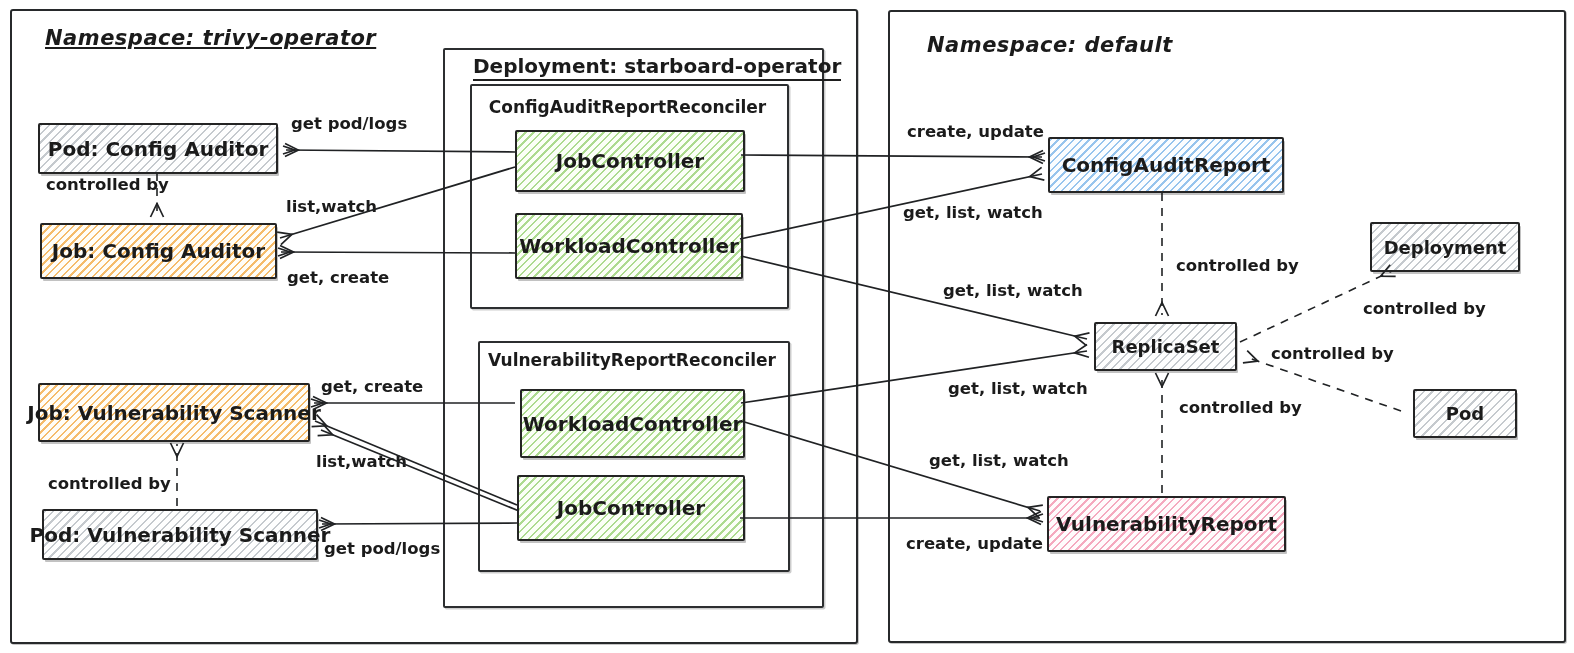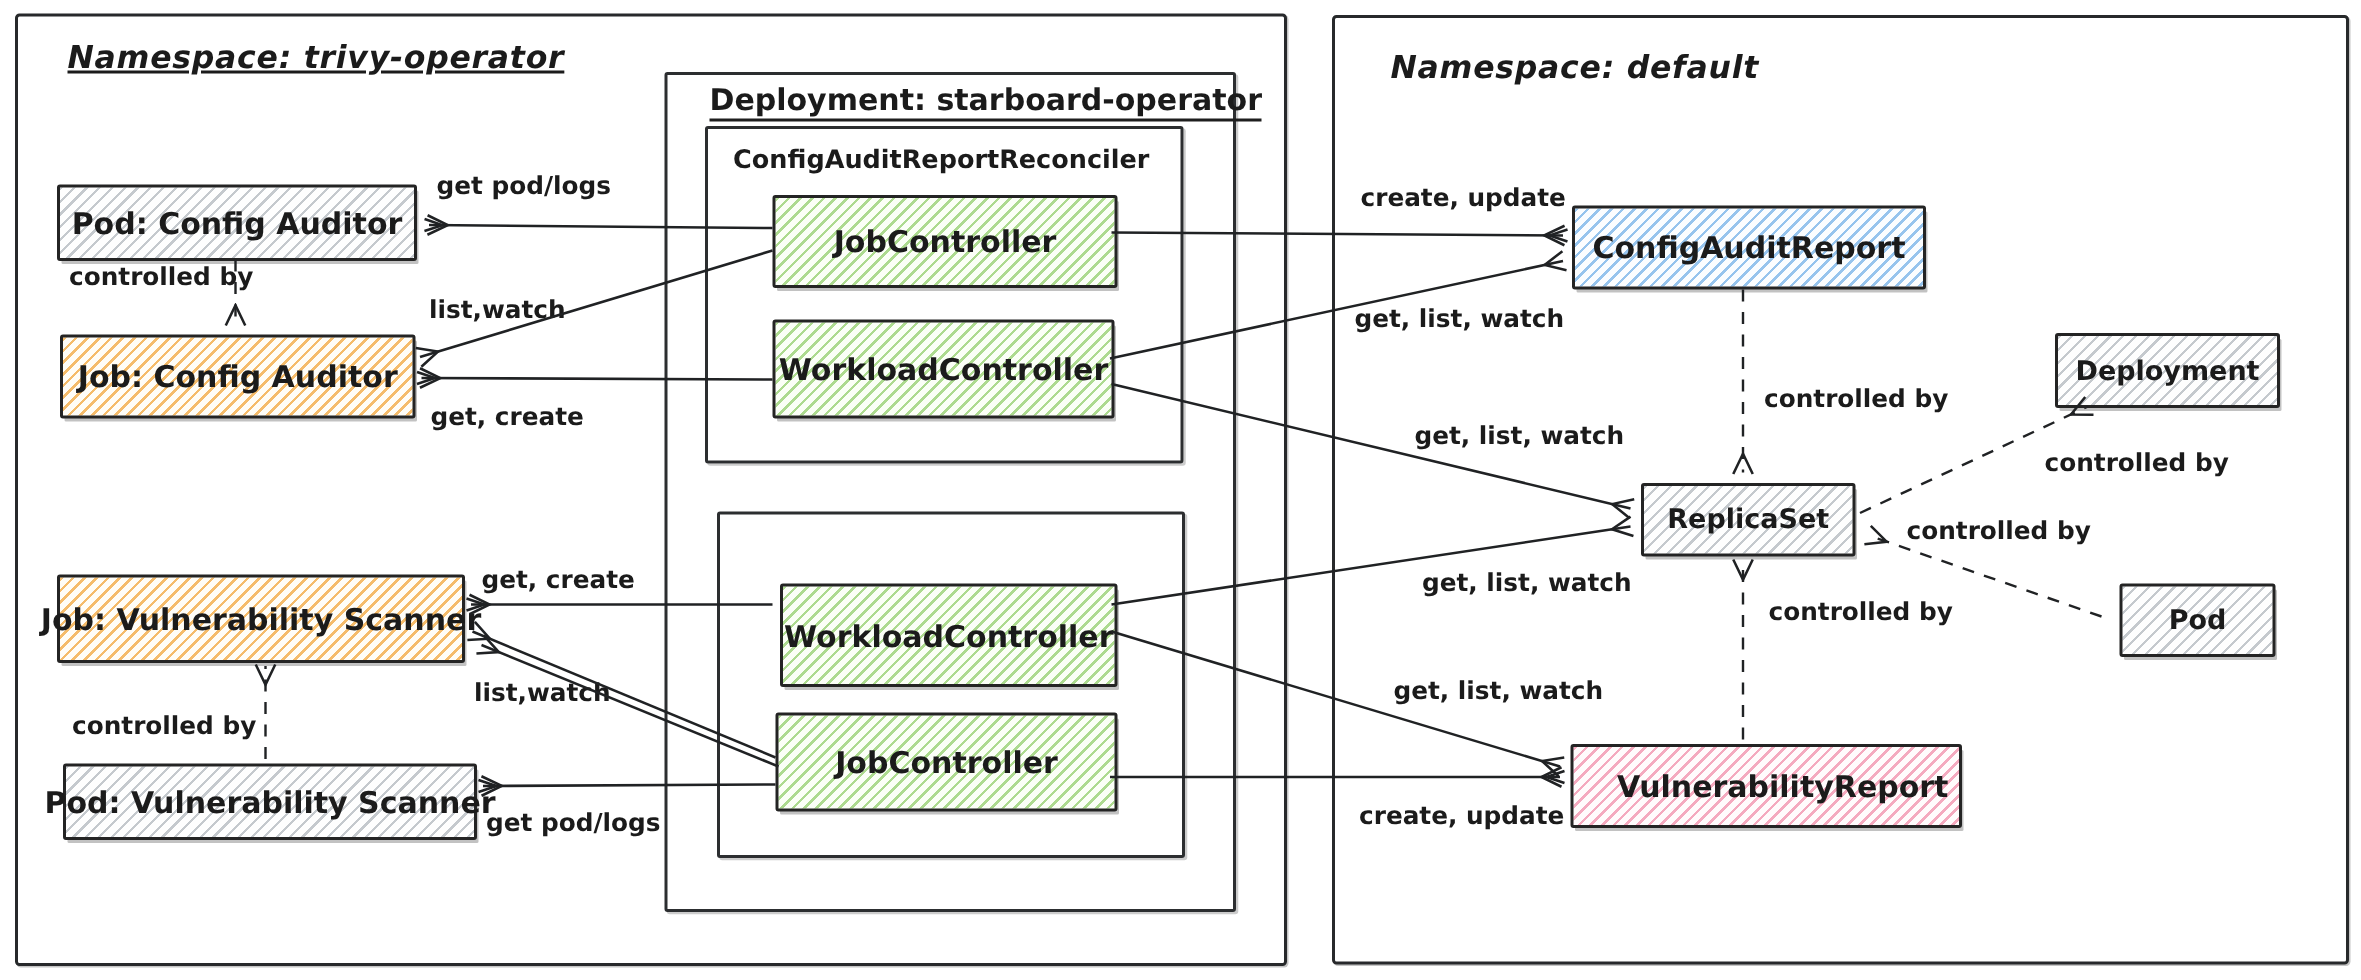--- a/index.html
+++ b/index.html
@@ -26,41 +26,42 @@
     position:absolute;border:2px solid #242424;border-radius:2px;
     display:flex;align-items:center;justify-content:center;
     font-size:20px;font-weight:bold;white-space:nowrap;
     box-shadow:2px 3px 0 -1px rgba(120,120,120,.45);
   }
   .node.small{font-size:18px;}
   .hatch-gray{background-color:#fefefe;background-image:repeating-linear-gradient(135deg,rgba(150,158,166,.55) 0 1.5px,transparent 1.5px 6px);}
   .hatch-orange{background-color:#fffdf7;background-image:repeating-linear-gradient(135deg,rgba(242,166,60,.75) 0 1.8px,transparent 1.8px 5.5px);}
   .hatch-green{background-color:#fbfff7;background-image:repeating-linear-gradient(135deg,rgba(140,203,100,.7) 0 1.8px,transparent 1.8px 5.5px);}
   .hatch-blue{background-color:#fbfdff;background-image:repeating-linear-gradient(135deg,rgba(108,172,230,.7) 0 1.8px,transparent 1.8px 5.5px);}
-  .hatch-pink{background-color:#fffbfc;background-image:repeating-linear-gradient(135deg,rgba(240,135,165,.7) 0 1.8px,transparent 1.8px 5.5px);padding-left:22px;}
+  .hatch-pink{background-color:#fffbfc;background-image:repeating-linear-gradient(135deg,rgba(240,135,165,.7) 0 1.8px,transparent 1.8px 5.5px);}
   .elabel{position:absolute;font-size:16.5px;font-weight:bold;white-space:nowrap;}
   .arrows{position:absolute;left:0;top:0;width:1574px;height:653px;pointer-events:none;}
   .arrows path,.arrows line{stroke:#202224;stroke-width:1.7;fill:none;}
   .arrows .dash{stroke-dasharray:8 7;stroke-width:1.6;}
 </style>
 </head>
 <body>
 
 <div class="canvas">
 
   <div class="panel" style="left:10px;top:9px;width:844px;height:631px;"></div>
   <div class="panel" style="left:888px;top:10px;width:674px;height:629px;"></div>
   <div class="group-box" style="left:443px;top:48px;width:377px;height:556px;"></div>
   <div class="group-box" style="left:470px;top:84px;width:315px;height:221px;"></div>
   <div class="group-box" style="left:478px;top:341px;width:308px;height:227px;"></div>
 
   <div class="panel-title" style="left:45px;top:26px;text-decoration:underline;">Namespace: trivy-operator</div>
   <div class="panel-title" style="left:927px;top:33px;">Namespace: default</div>
   <div class="box-title" style="left:473px;top:54px;">Deployment: starboard-operator</div>
   <div class="sub-title" style="left:470px;top:97px;width:315px;">ConfigAuditReportReconciler</div>
+  <div class="sub-title" style="left:478px;top:350px;width:308px;">VulnerabilityReportReconciler</div>
 
   <div class="node hatch-gray" style="left:38px;top:123px;width:236px;height:47px;">Pod: Config Auditor</div>
   <div class="node hatch-orange" style="left:40px;top:223px;width:233px;height:52px;">Job: Config Auditor</div>
   <div class="node hatch-orange" style="left:38px;top:383px;width:268px;height:55px;">Job: Vulnerability Scanner</div>
   <div class="node hatch-gray" style="left:42px;top:509px;width:272px;height:47px;">Pod: Vulnerability Scanner</div>
 
   <div class="node hatch-green" style="left:515px;top:130px;width:226px;height:58px;">JobController</div>
   <div class="node hatch-green" style="left:515px;top:213px;width:224px;height:62px;">WorkloadController</div>
   <div class="node hatch-green" style="left:520px;top:389px;width:221px;height:65px;">WorkloadController</div>
   <div class="node hatch-green" style="left:517px;top:475px;width:224px;height:62px;">JobController</div>

